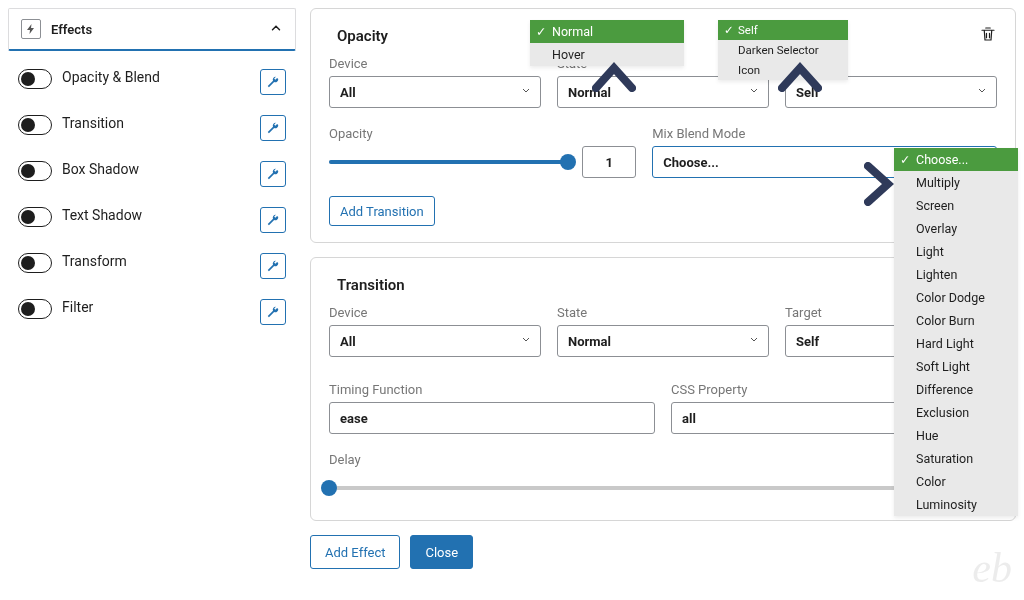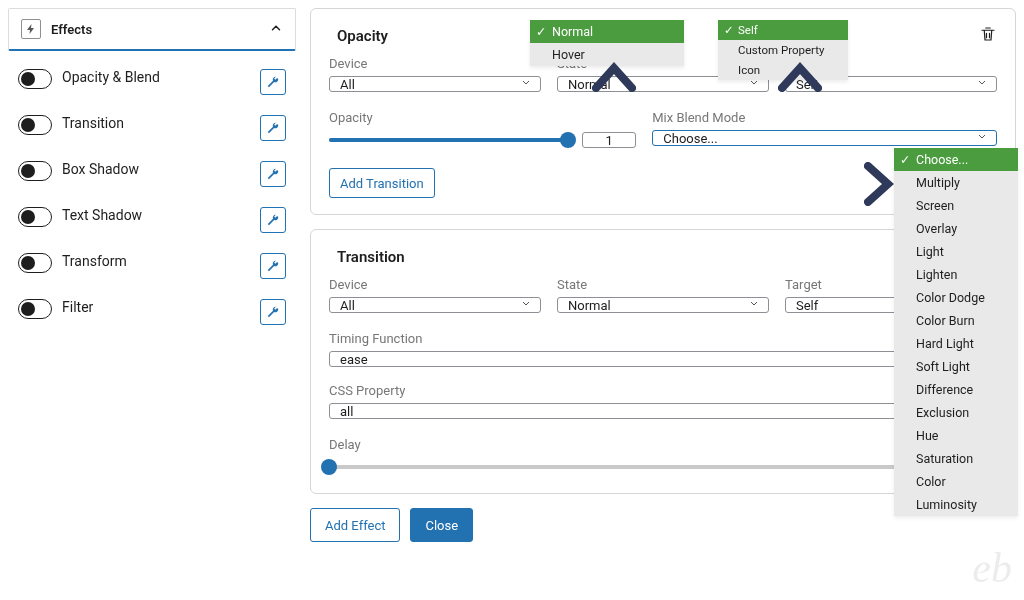--- a/index.html
+++ b/index.html
@@ -38,23 +38,23 @@
   .panel-head { display: flex; align-items: center; margin-bottom: 10px; }
   .panel-title {
     margin-left: 8px;
     font-weight: 600; font-size: 15px; }
   .trash { margin-left: auto; cursor: pointer; }
 
   .row3 { display: flex; gap: 16px; }
   .col { flex: 1; min-width: 0; }
   .field-label { color: #777; font-size: 13px; margin-bottom: 5px; display: block; }
   .select, .text-input {
-    width: 100%; height: 16px; border: 1px solid #8c8f94; border-radius: 3px;
+    width: 100%; height: 32px; border: 1px solid #8c8f94; border-radius: 3px;
     padding: 0 26px 0 10px; background: #fff; position: relative;
-    display: flex; align-items: center; cursor: pointer;
+    display: flex; align-items: center; cursor: pointer; font-weight: bold;
   }
   .select.highlight { border: 1.5px solid #2271b1; }
   .select .caret { position: absolute; right: 8px; top: 50%; transform: translateY(-50%); }
   .text-input { cursor: text; padding: 0 10px; }
   .text-input.small { width: 54px; text-align: center; justify-content: center; }
 
   .slider {
     position: relative; height: 20px; display: flex; align-items: center; cursor: pointer;
   }
   .slider .track { height: 4px; background: #c9c9c9; border-radius: 2px; flex: 1; position: relative; }
@@ -291,21 +291,21 @@
           <span class="field-label">Target</span>
           <div class="select">
             <span>Self</span>
             <span class="caret"><svg width="12" height="12" viewBox="0 0 24 24">
                   <path d="M6 9l6 6 6-6" stroke="#555" stroke-width="2" fill="none"></path>
                 </svg></span>
           </div>
         </div>
       </div>
 
-      <div class="row3" style="margin-top:18px;flex-direction:column;">
+      <div class="row3" style="margin-top:25px;">
         <div class="col">
           <span class="field-label">Timing Function</span>
           <div class="text-input">
             <span>ease</span>
           </div>
         </div>
         <div class="col">
           <span class="field-label">CSS Property</span>
           <div class="text-input">
             <span>all</span>
@@ -346,21 +346,21 @@
   </div>
 </div>
 
 <div class="popup grey" style="left:530px; top:20px; width:154px;" id="popup-state">
     <div class="opt sel">Normal</div>
     <div class="opt">Hover</div>
   </div>
 
 <div class="popup grey" style="left:718px; top:20px; width:130px;" id="popup-target">
     <div class="opt small sel">Self</div>
-    <div class="opt small">Custom Property</div>
+    <div class="opt small">Darken Selector</div>
     <div class="opt small">Icon</div>
   </div>
 
 <div class="popup grey" style="left:894px; top:148px; width:124px;" id="popup-blend">
     <div class="opt sel">Choose...</div>
     <div class="opt">Multiply</div>
     <div class="opt">Screen</div>
     <div class="opt">Overlay</div>
     <div class="opt">Light</div>
     <div class="opt">Lighten</div>

